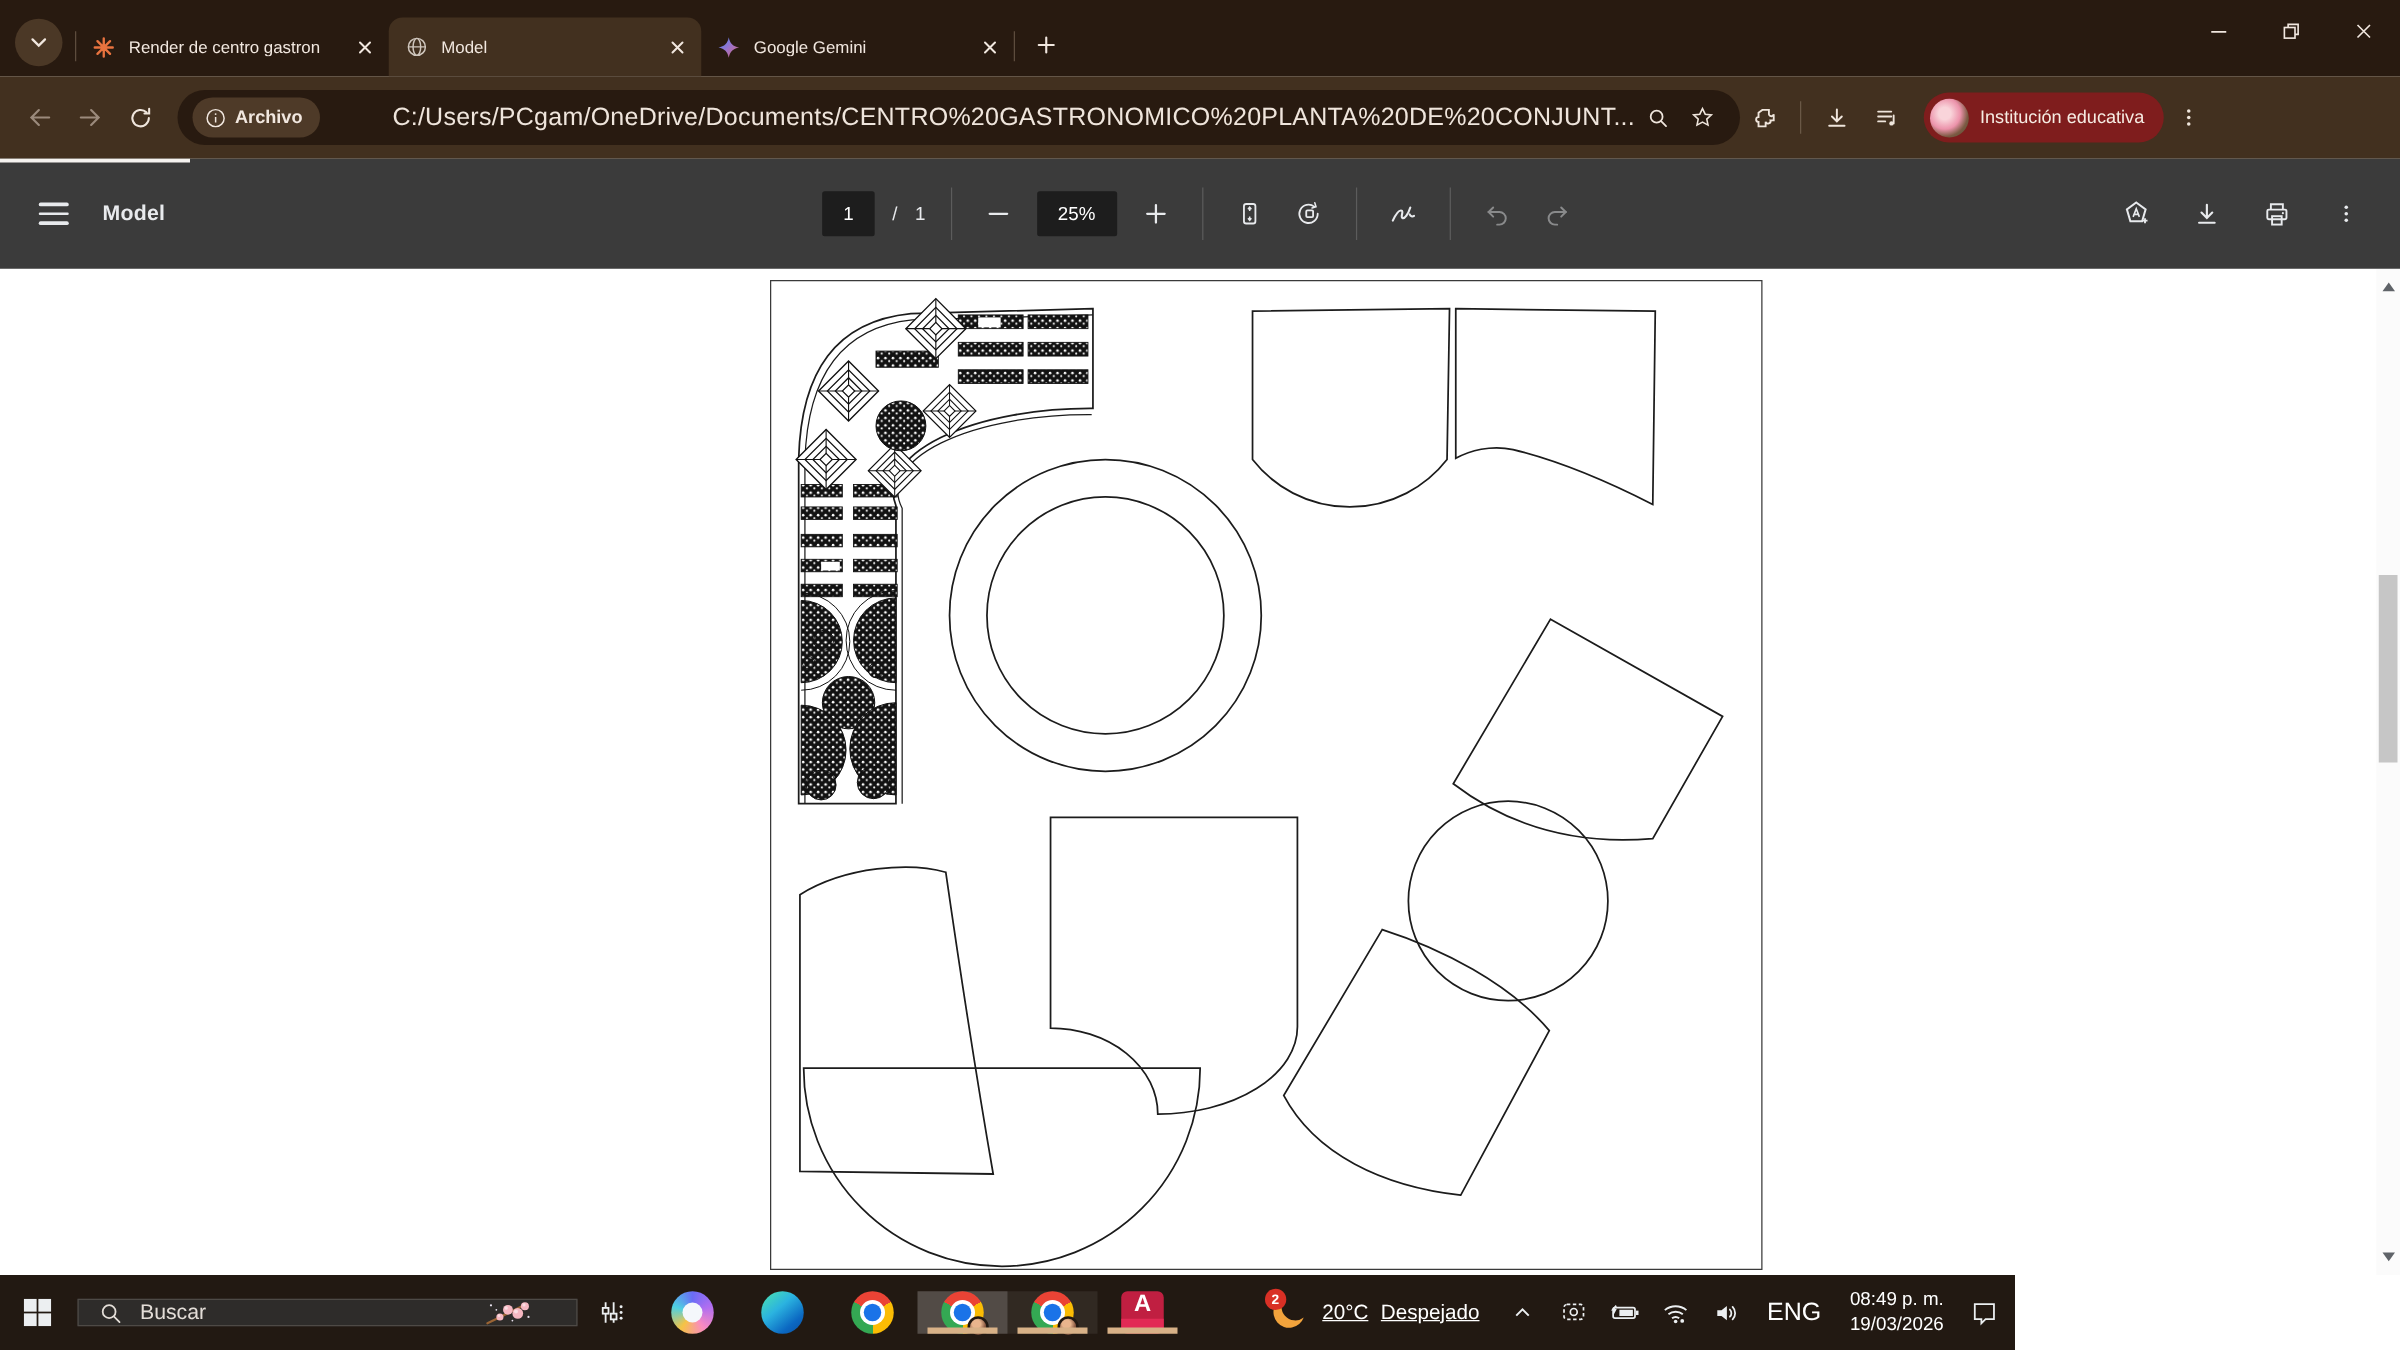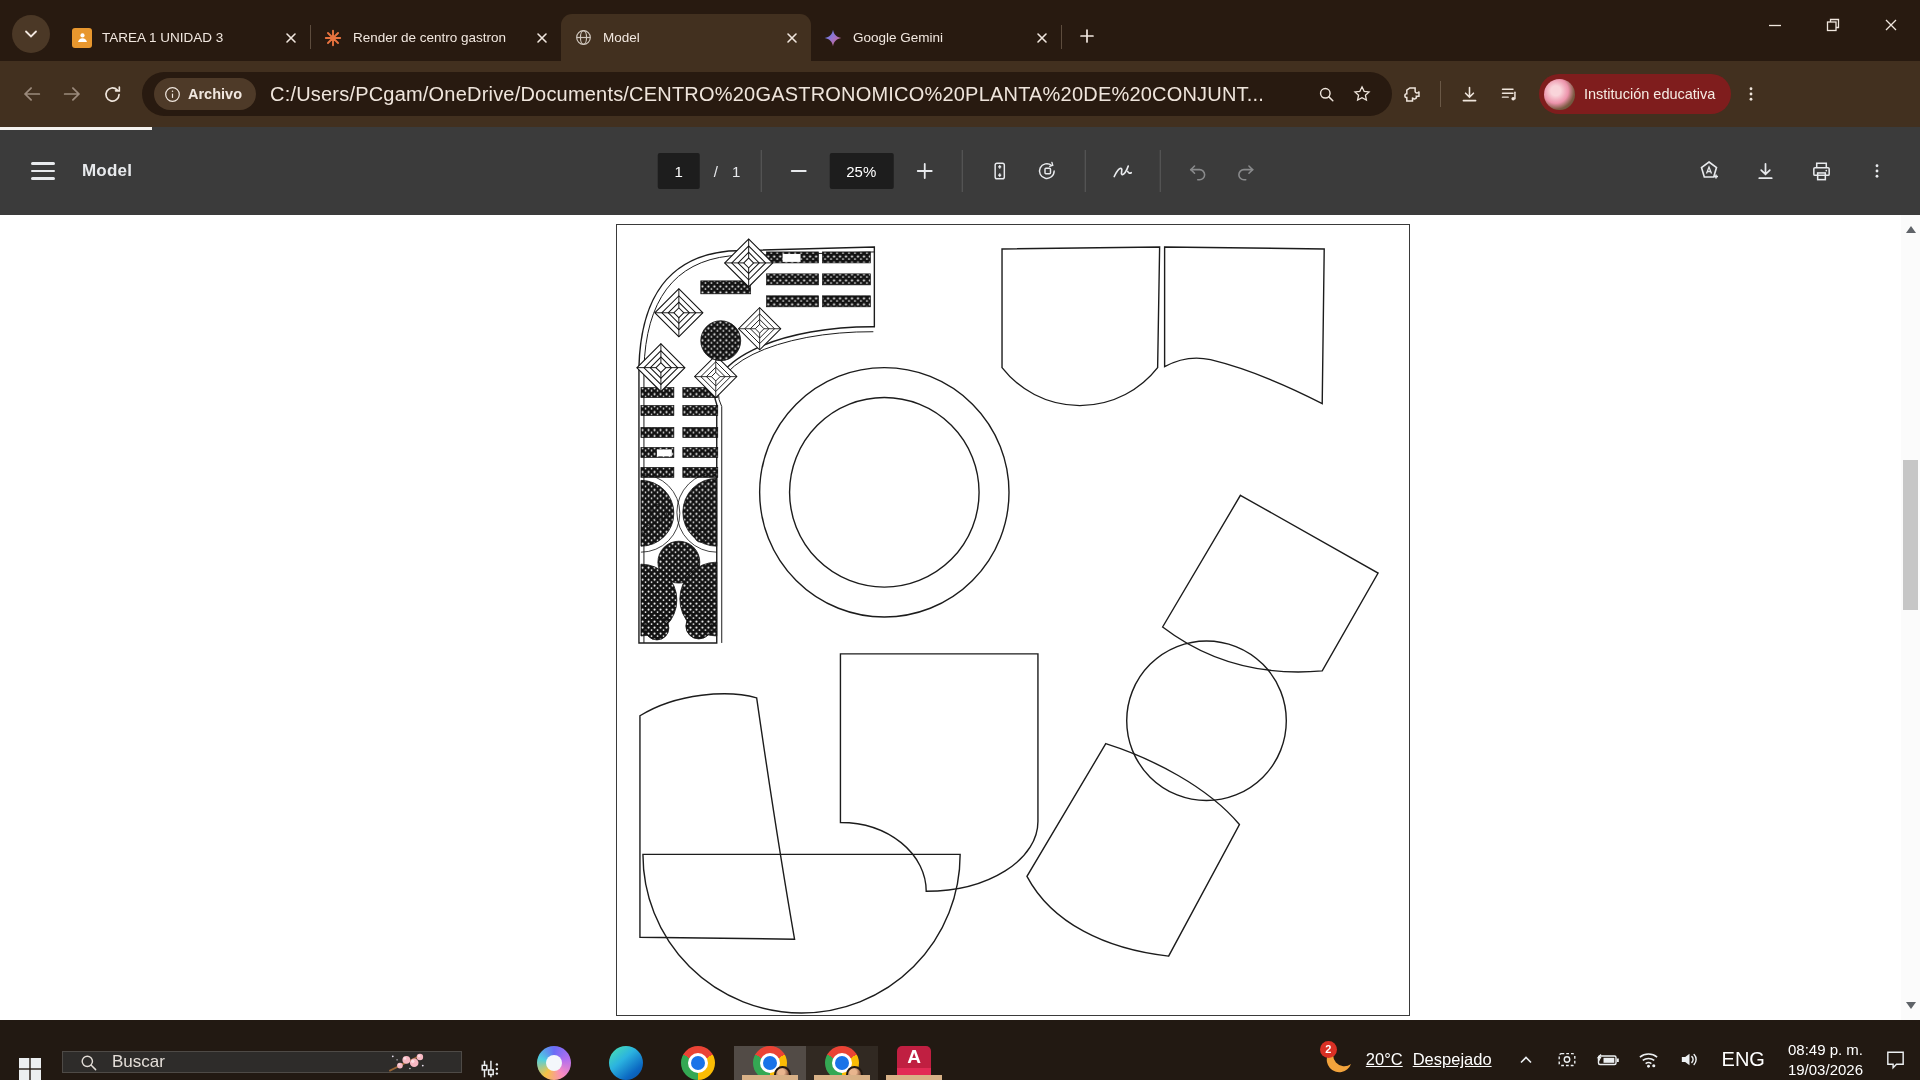--- a/index.html
+++ b/index.html
@@ -28,21 +28,21 @@
   .win-controls { margin-left:auto; display:flex; align-self:flex-start; }
   .win-btn { width:58px; height:50px; display:flex; align-items:center; justify-content:center; }
 
   .icon-sq-classroom { width:19px; height:19px; background:#e8972e; border-radius:3px;
     display:flex; align-items:center; justify-content:center; }
   .gpt-badge { width:20px; height:20px; background:#fdfdfd; border-radius:5px;
     display:flex; align-items:center; justify-content:center; }
 
   
   .navbar { position:absolute; top:61px; left:0; width:1920px; height:66px;
-    background:#42301f; display:flex; align-items:center; padding:0 12px; }
+    background:#42301f; display:flex; align-items:center; padding:0 12px;text-align:right; }
   .nav-btn { width:40px; height:40px; border-radius:50%; display:flex;
     align-items:center; justify-content:center; flex:none; }
   .omnibox { width:1250px; height:44px; background:#281a10; border-radius:22px;
     margin-left:10px; display:flex; align-items:center; padding:0 12px; flex:none; }
   .chip { height:32px; background:#4e3a28; border-radius:16px; display:flex;
     align-items:center; padding:0 14px 0 10px; gap:7px; flex:none; }
   .chip span { color:#f1e7df; font-size:14.5px; font-weight:bold; }
   .url { color:#efe5dc; font-size:20px; margin-left:14px; white-space:nowrap;
     overflow:hidden; flex:1 1 auto; letter-spacing:.2px; }
   .omni-ic { width:36px; height:36px; border-radius:50%; display:flex; flex:none;
@@ -83,22 +83,22 @@
   .vs-arrow { position:absolute; left:0; width:19px; height:17px; display:flex;
     align-items:center; justify-content:center; }
   .vs-up { top:6px; } .vs-down { bottom:6px; }
   .tri-up { width:0; height:0; border-left:5px solid transparent; border-right:5px solid transparent;
     border-bottom:7px solid #5f6368; }
   .tri-down { width:0; height:0; border-left:5px solid transparent; border-right:5px solid transparent;
     border-top:7px solid #5f6368; }
   .vs-thumb { position:absolute; left:2px; top:245px; width:15px; height:150px; background:#c6c6c6; }
 
   
-  .taskbar { position:absolute; bottom:0; left:0; width:1920px; height:60px;
-    background:#221912; display:flex; align-items:flex-end; z-index:6; }
+  .taskbar { position:absolute; bottom:0; left:0; width:1612px; height:60px;
+    background:#221912; display:flex; align-items:center; z-index:6; }
   .tb-btn { width:60px; display:flex; align-items:center; justify-content:center; flex:none; }
   .tb-search { width:400px; margin:7px 0 7px 2px; background:#2e2c2a; border:1px solid #4e4a46;
     display:flex; align-items:center; padding:0 0 0 16px; gap:14px; flex:none; position:relative; overflow:hidden; }
   .tb-search span { color:#e3ddd7; font-size:17px; }
   .blossom { position:absolute; right:0; top:0; height:100%; width:110px; }
   .taskview { width:56px; display:flex; align-items:center; justify-content:center; flex:none; }
   .app { width:72px; position:relative; display:flex; align-items:center; justify-content:center; flex:none; }
   .app.focused { background:rgba(255,255,255,.22); }
   .app.open2 { background:rgba(255,255,255,.07); }
   .underline { position:absolute; bottom:0; left:8px; right:8px; height:5px; background:#d8b187; }
@@ -131,34 +131,20 @@
 </head>
 <body>
 
 <div class="tabstrip">
   <div class="tab-search">
     <svg width="16" height="16" viewBox="0 0 16 16">
         <path d="M3 5.5l5 5 5-5" stroke="#f1e7df" stroke-width="1.8" fill="none" stroke-linecap="round"></path>
       </svg>
   </div>
 
-  <div class="tab">
-    <span class="ticon icon-sq-classroom">
-      <svg width="13" height="13" viewBox="0 0 16 16">
-          <circle cx="8" cy="5.4" r="2.6" fill="#fff"></circle>
-          <path d="M2.5 13.5c.6-3 2.8-4.6 5.5-4.6s4.9 1.6 5.5 4.6z" fill="#fff"></path>
-        </svg>
-    </span>
-    <span class="tlabel">TAREA 1 UNIDAD 3</span>
-    <span class="tclose">
-      <svg width="12" height="12" viewBox="0 0 12 12">
-          <path d="M2 2l8 8M10 2l-8 8" stroke="#f1e7df" stroke-width="1.6" stroke-linecap="round"></path>
-        </svg>
-    </span>
-  </div>
   <div class="tab-div"></div>
 
   <div class="tab">
     <span class="ticon">
       <svg width="18" height="18" viewBox="0 0 20 20">
           <g stroke="#e8733f" stroke-width="2.1" stroke-linecap="round">
             <path d="M10 2v16M2 10h16M4.4 4.4l11.2 11.2M15.6 4.4L4.4 15.6"></path>
           </g>
         </svg>
     </span>

